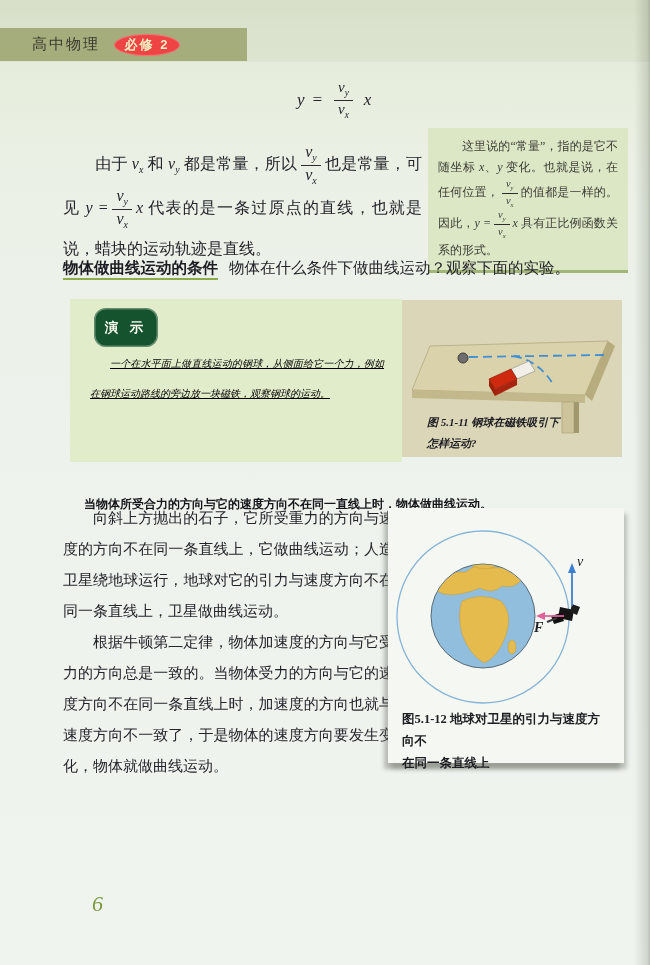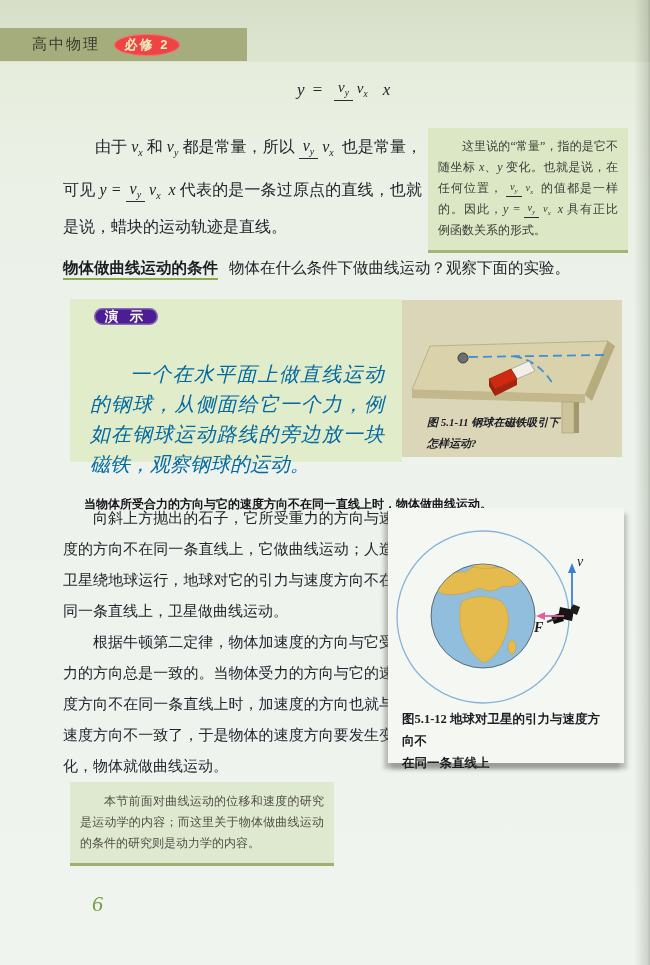--- a/index.html
+++ b/index.html
@@ -15,44 +15,44 @@
     background:linear-gradient(180deg,#d8dfc9,#dde4d0);}
   .header-bar{position:absolute;left:0;top:28px;width:247px;height:33px;background:#a6ad7c;
     display:flex;align-items:center;}
   .subject{margin-left:32px;font-size:15px;letter-spacing:2px;color:#39392e;font-family:"Liberation Sans",sans-serif;}
   .badge{margin-left:14px;width:66px;height:22px;border-radius:50%/50%;background:#ef4444;
     display:flex;align-items:center;justify-content:center;font-size:13px;font-weight:bold;
     color:#f2eec2;letter-spacing:2px;font-family:"Liberation Sans",sans-serif;box-shadow:inset 0 0 0 1px rgba(255,255,255,.25);}
   
   .mvar{font-style:italic;white-space:nowrap;}
   .mvar sub,.frac sub{font-size:0.62em;font-style:italic;}
-  .frac{display:inline-flex;flex-direction:row;vertical-align:middle;
+  .frac{display:inline-flex;flex-direction:column;align-items:center;vertical-align:middle;
     margin:0 4px;font-style:italic;line-height:1.05;}
   .frac .fnum{display:block;padding:0 4px 1px;border-bottom:1.3px solid #2c2c30;}
   .frac .fden{display:block;padding:1px 4px 0;}
   .main-formula{position:absolute;left:297px;top:80px;display:flex;align-items:center;gap:7px;
     font-size:17px;font-style:italic;}
   .main-formula .frac{font-size:15px;}
   
-  .intro-para{position:absolute;left:63px;top:112px;width:359px;font-size:16px;line-height:37px;
+  .intro-para{position:absolute;left:63px;top:128px;width:359px;font-size:16px;line-height:37px;
     text-align:justify;text-align-last:left;}
   .side-note{position:absolute;left:428px;top:128px;width:180px;background:#dbe7c5;
     border-bottom:3px solid #a2b677;padding:8px 10px 9px;font-size:12px;line-height:21px;
     color:#3c3d36;text-align:justify;text-align-last:left;text-indent:2em;}
   .side-note .frac{font-size:10.5px;margin:0 3px;text-indent:0;}
   .section-heading{position:absolute;left:63px;top:258px;width:560px;font-size:15.5px;white-space:nowrap;}
   .section-title{font-weight:bold;color:#1c1d22;padding-bottom:2px;border-bottom:2.5px solid #8cab4e;}
   .section-lead{margin-left:7px;}
   
   .demo-box{position:absolute;left:70px;top:299px;width:332px;height:163px;background:#e1ecca;}
-  .demo-badge{position:absolute;left:24px;top:9px;width:64px;height:17px;background:#4c1d95;
+  .demo-badge{position:absolute;left:24px;top:9px;width:64px;height:39px;background:#14532d;
     border-radius:12px;display:flex;align-items:center;justify-content:center;font-size:13.5px;
     font-weight:bold;color:#fcfcf0;letter-spacing:4px;box-shadow:inset 0 0 0 1.5px rgba(250,250,235,.35);text-align:center;}
-  .demo-text{position:absolute;left:20px;top:40px;width:294px;font-size:20px;font-style:italic;
-    line-height:30px;text-indent:2em;text-align:justify;text-align-last:left;color:#0369a1;}
+  .demo-text{position:absolute;left:20px;top:40px;width:294px;font-size:10px;font-style:italic;
+    line-height:30px;text-indent:2em;text-align:justify;text-align-last:left;color:#000000;text-decoration:underline;}
   
   .fig511{position:absolute;left:402px;top:300px;width:220px;height:157px;background:#dcd6b9;}
   .fig511 svg{position:absolute;left:0;top:0;}
   .fig511-caption{position:absolute;left:25px;top:112px;width:170px;font-size:11px;font-weight:bold;
     line-height:21px;color:#1d1d22;font-style:italic;}
   
   .statement{position:absolute;left:84px;top:496px;font-size:12px;font-weight:bold;color:#141419;white-space:nowrap;}
   .body-col{position:absolute;left:63px;top:503px;width:331px;font-size:15px;line-height:31px;}
   .body-col p{margin:0;text-indent:2em;text-align:justify;text-align-last:left;}
   
@@ -181,16 +181,15 @@
       </g>
       <text x="189" y="58" font-size="14" font-style="italic" font-family="Liberation Serif,serif" fill="#1e1e24">v</text>
       <text x="146" y="124" font-size="14" font-style="italic" font-weight="bold" font-family="Liberation Serif,serif" fill="#1e1e24">F</text>
     </svg>
     <div class="fig512-caption">
       <div>图5.1-12 地球对卫星的引力与速度方向不</div>
       <div>在同一条直线上</div>
     </div>
   </div>
 
-  <div class="note-box">本节前面对曲线运动的位移和速度的研究是运动学的内容；而这里关于物体做曲线运动的条件的研究则是动力学的内容。</div>
 
   <div class="page-number">6</div>
 </div>
 
 </body></html>

